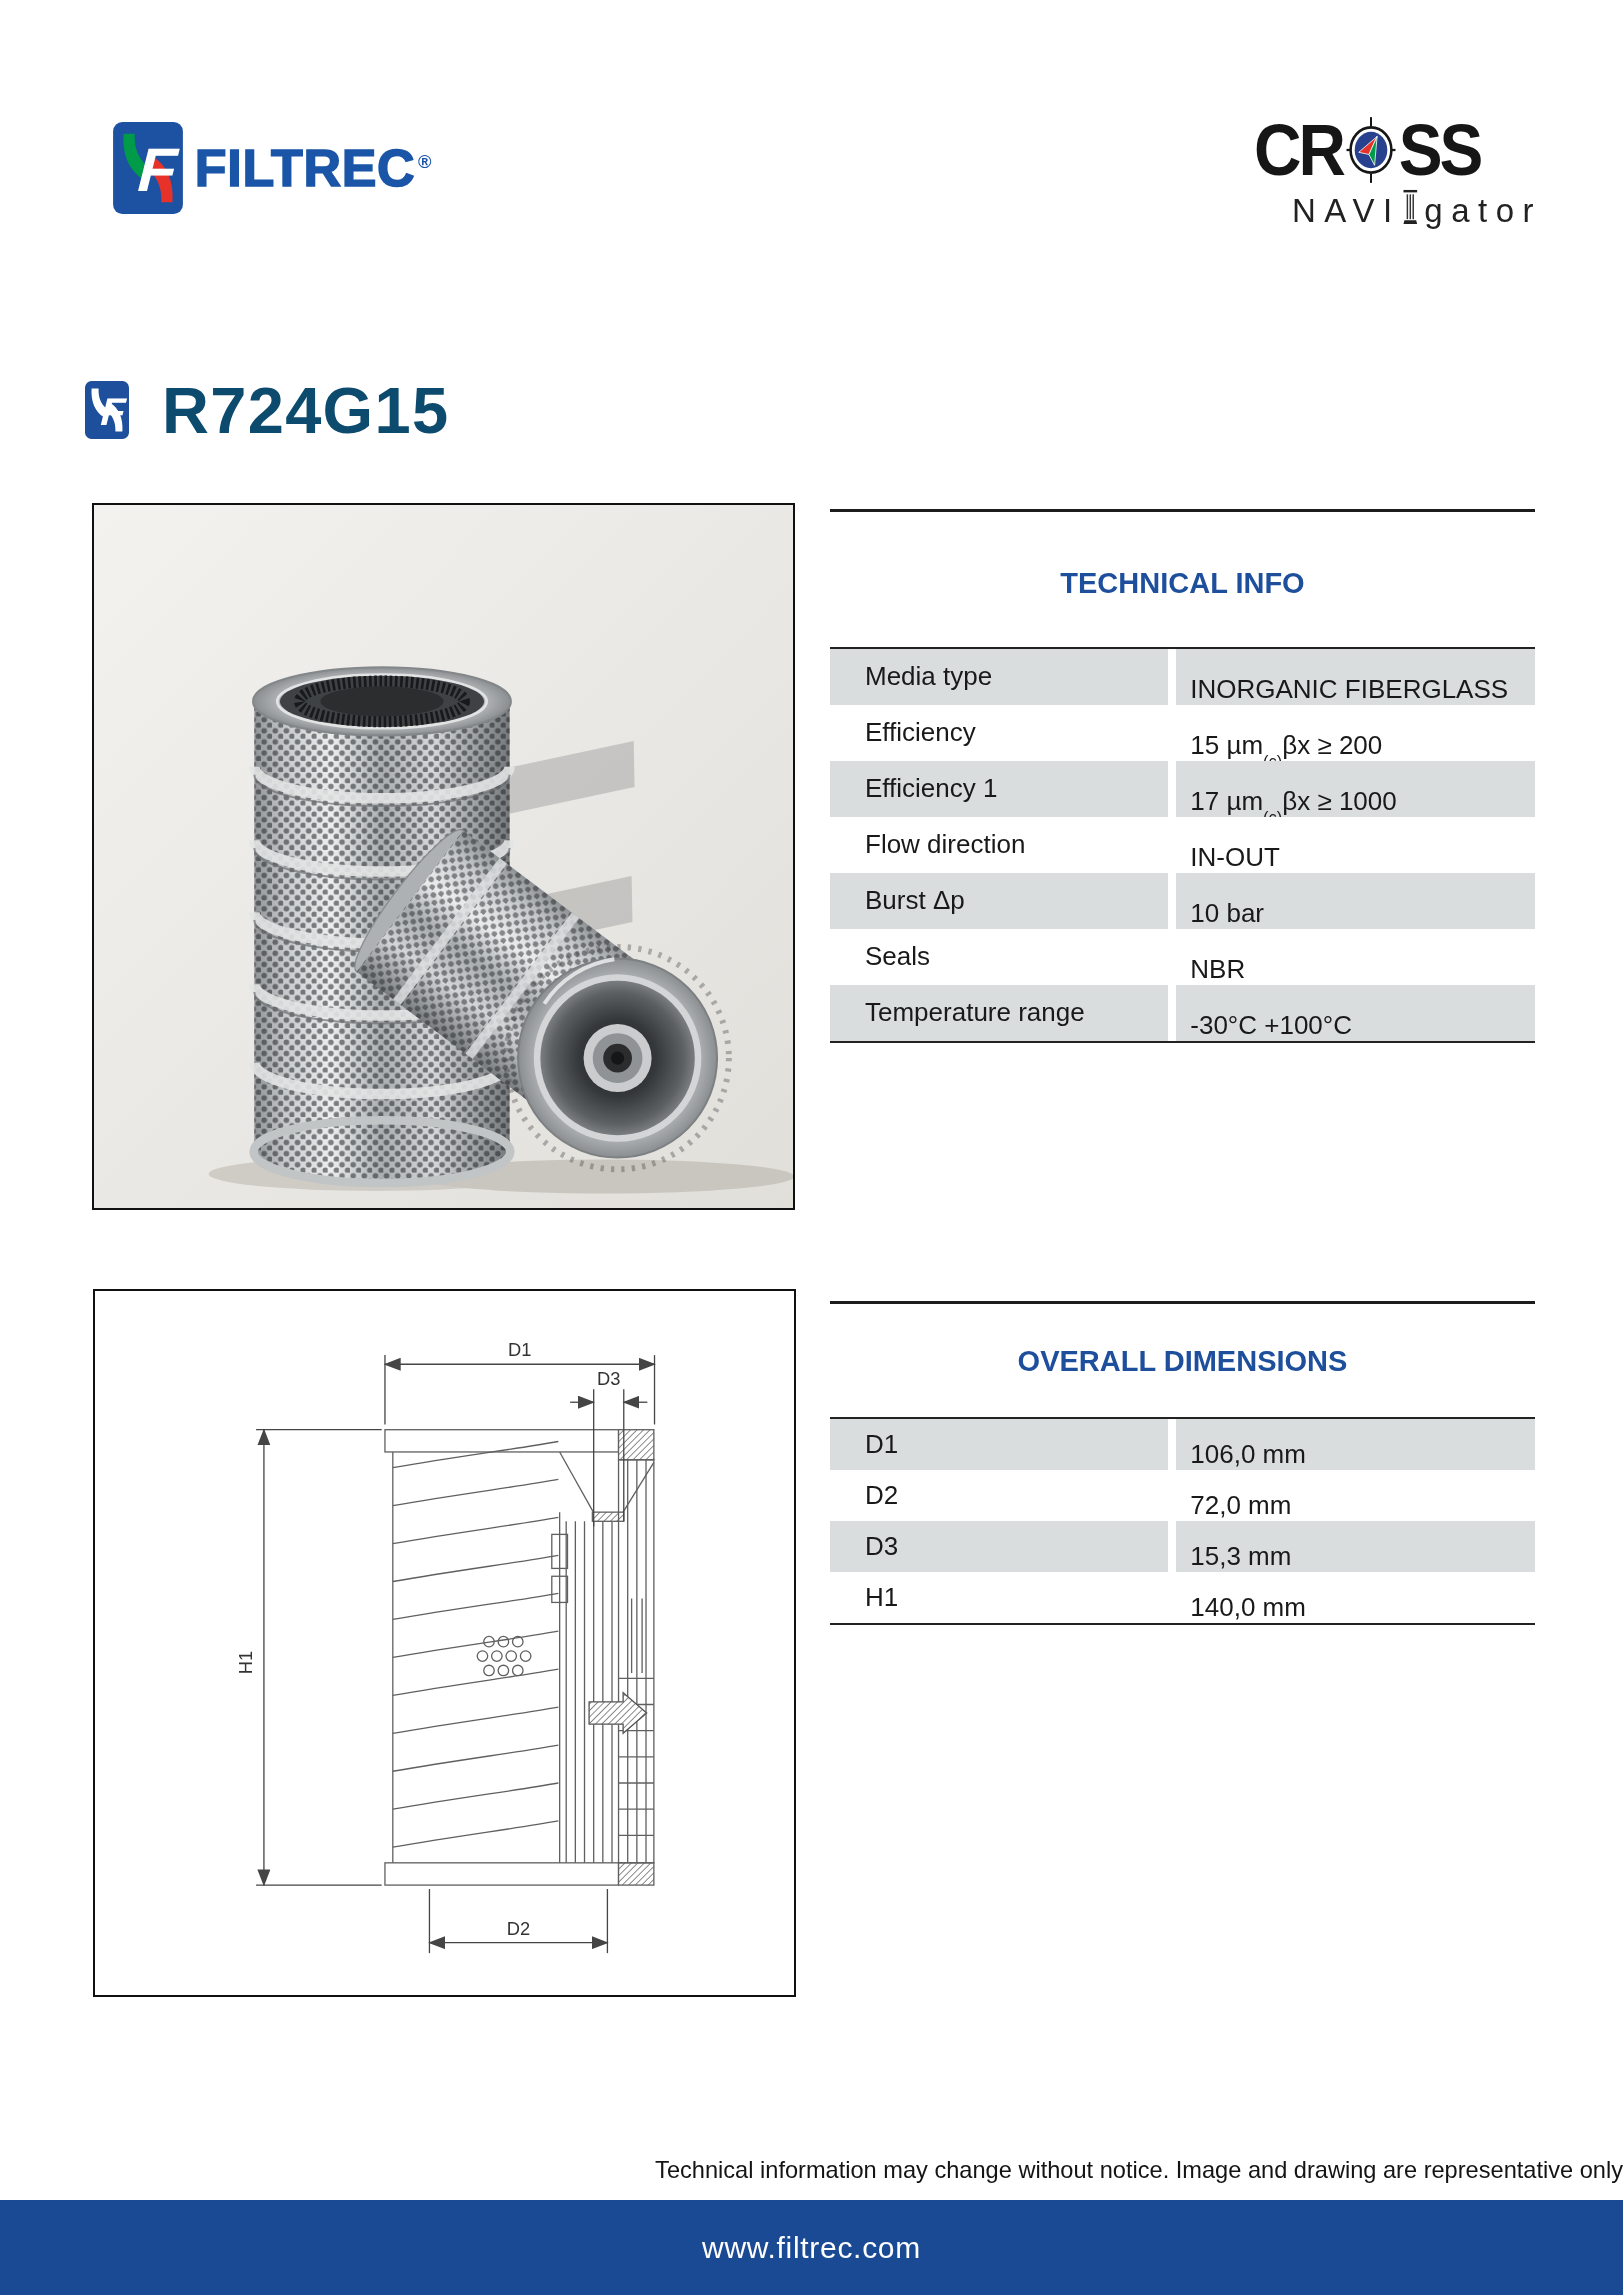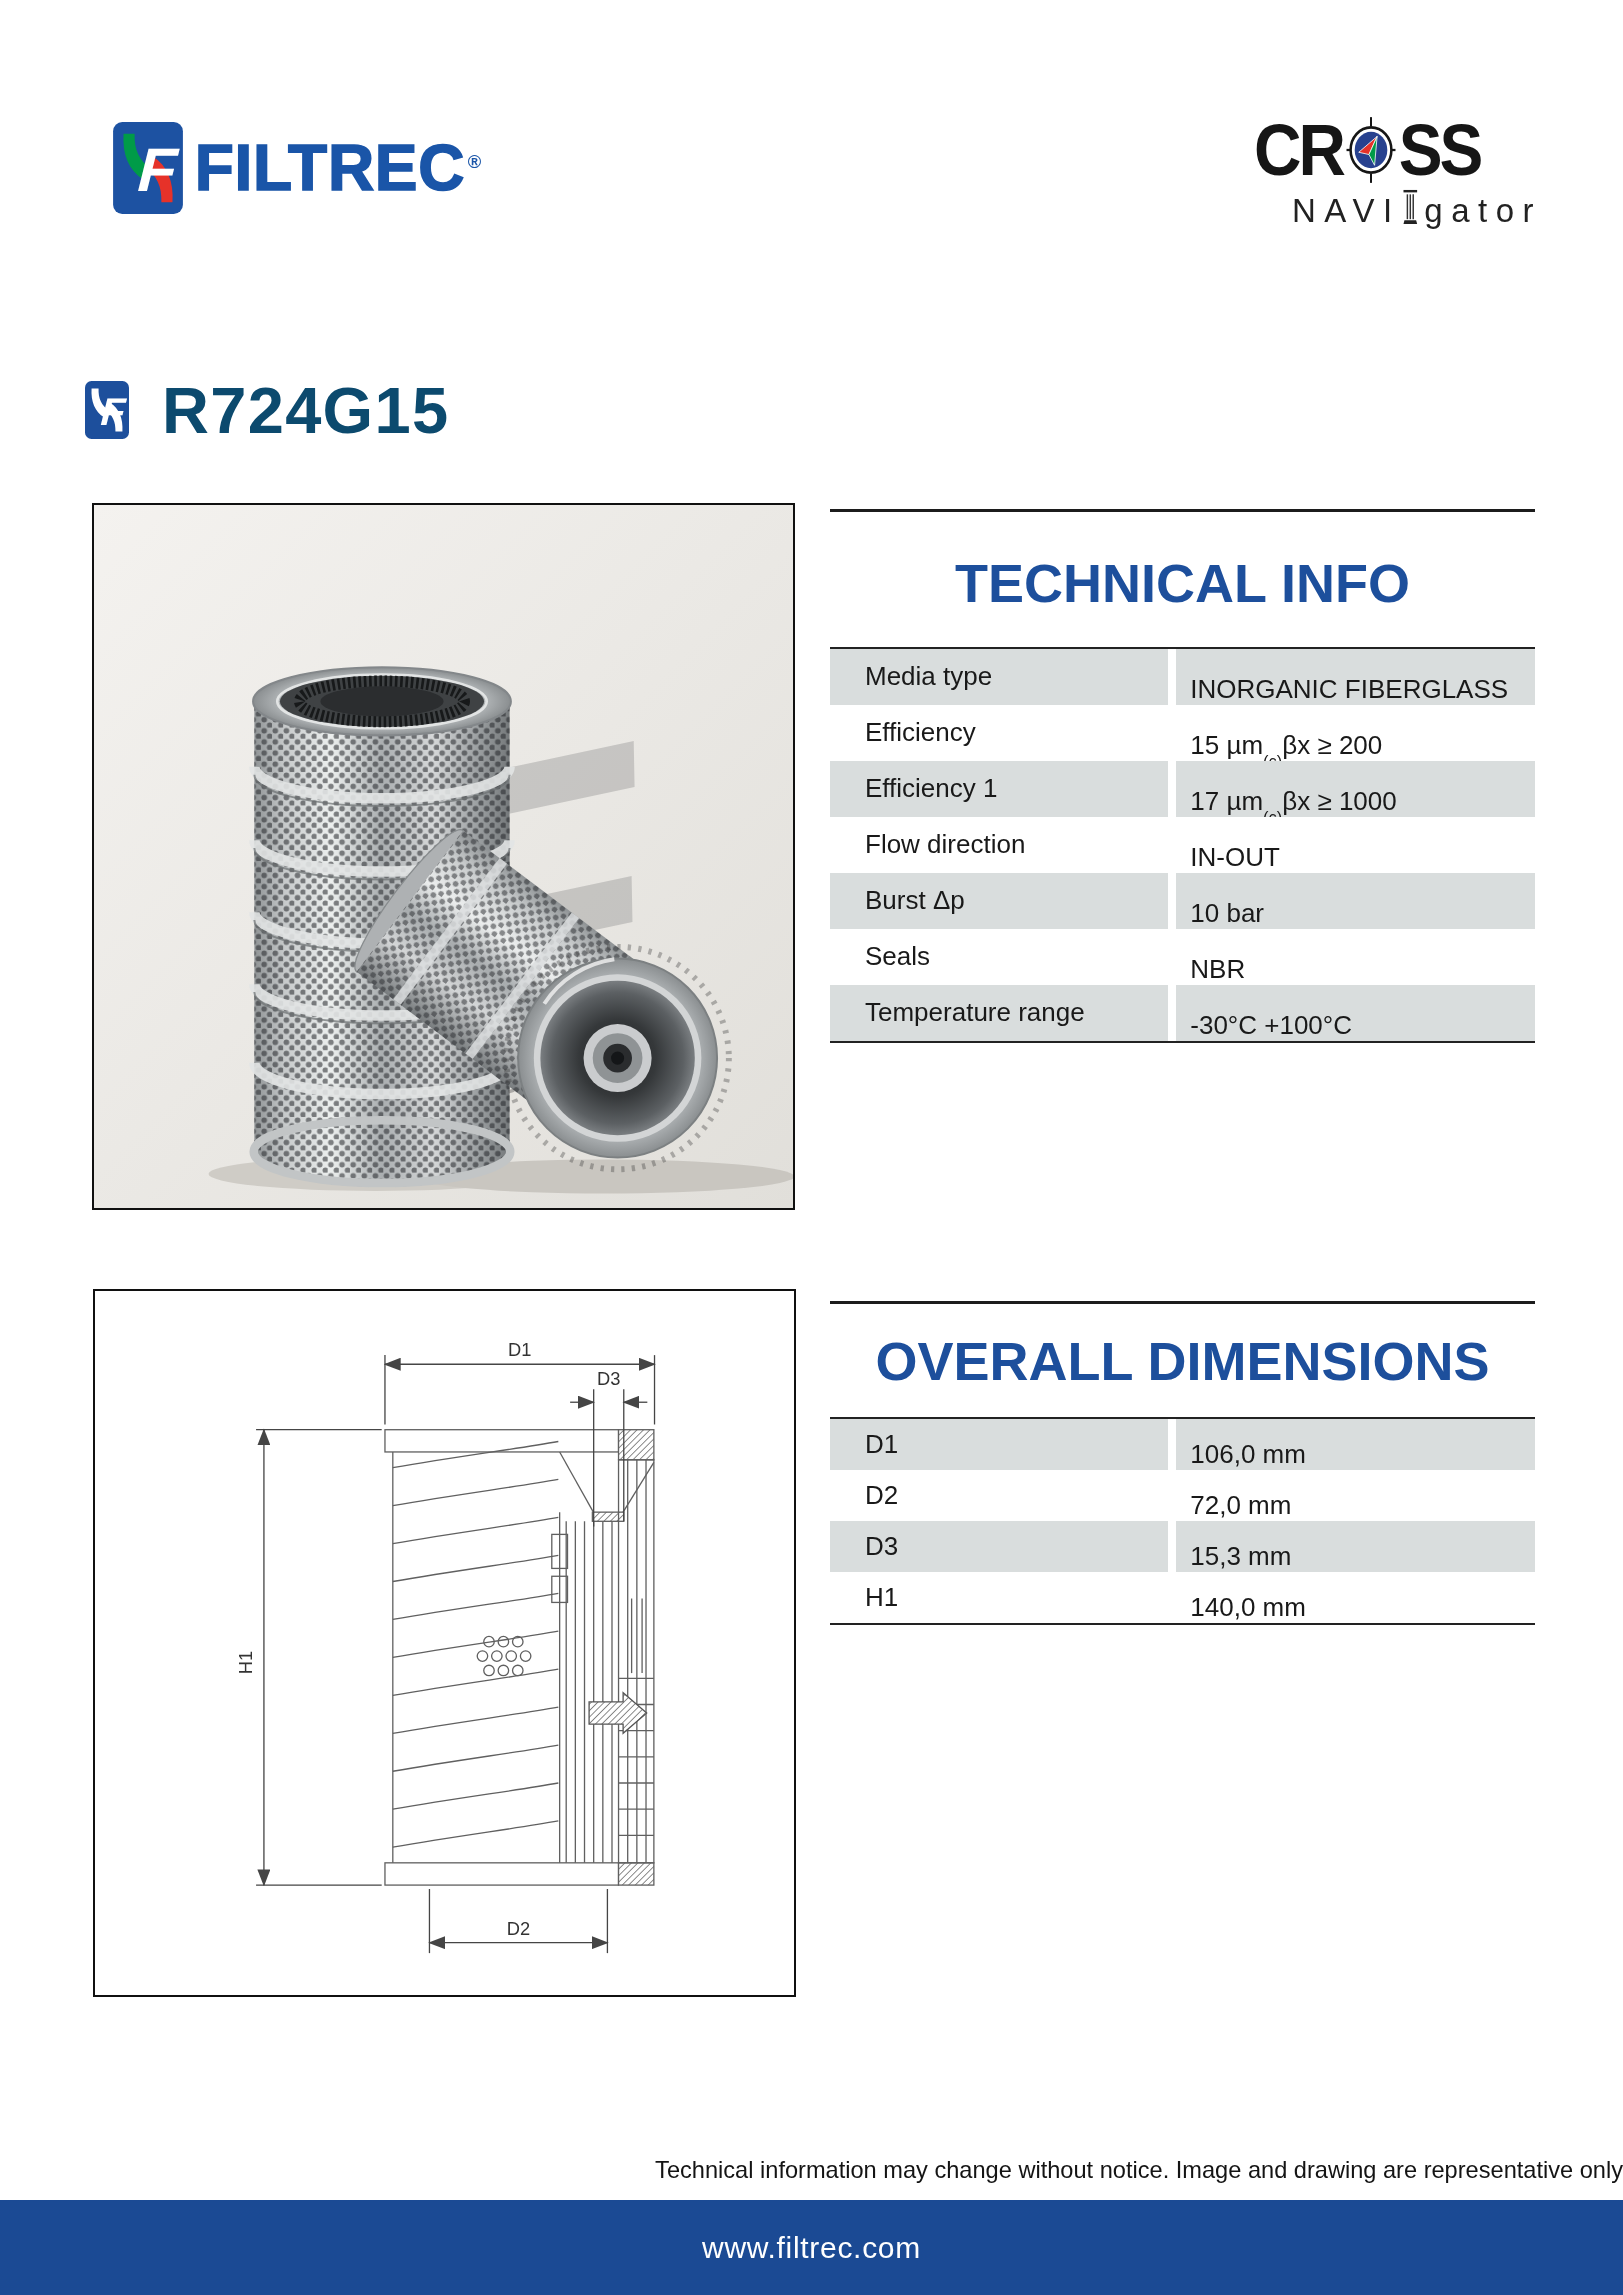--- a/index.html
+++ b/index.html
@@ -1,21 +1,21 @@
 <!DOCTYPE html>
 <html style="font-size:10.5px"><head>
 <meta charset="utf-8">
 <style>
   html,body{margin:0;padding:0;background:#888;}
   .page{position:relative;width:1623px;height:2295px;background:#ffffff;overflow:hidden;
         font-family:"Liberation Sans",sans-serif;color:#191919;}
 
   
   .logo-filtrec{position:absolute;left:113px;top:122px;display:flex;align-items:flex-start;}
-  .logo-filtrec .wordmark{font-size:64px;line-height:92px;font-weight:bold;color:#1a55a8;
+  .logo-filtrec .wordmark{font-size:52px;line-height:92px;font-weight:bold;color:#1a55a8;
         letter-spacing:0.7px;-webkit-text-stroke:1.6px #1a55a8;margin-left:11.8px;}
   .logo-filtrec .reg{font-size:18.3px;font-weight:bold;color:#1a55a8;margin-top:29px;margin-left:2.6px;}
 
   .logo-cross{position:absolute;left:1254px;top:116px;width:288px;}
   .cross-line1{display:flex;align-items:center;height:68px;font-size:73px;line-height:68px;
         font-weight:bold;color:#161616;letter-spacing:-3.3px;transform:scaleX(.9);transform-origin:left center;}
   .cross-line1 svg{margin:0 2px;}
   .cross-line2{display:flex;align-items:flex-end;margin:1.3px 0 0 38px;font-size:33px;line-height:34px;
         color:#222;letter-spacing:8.5px;}
   .cross-line2 svg{margin:0 6.5px -1.3px 2.6px;}
@@ -30,21 +30,21 @@
         border:2px solid #101010;box-sizing:border-box;background:#eceae6;}
   .drawing-box{position:absolute;left:93px;top:1289px;width:703px;height:708px;
         border:2px solid #101010;box-sizing:border-box;background:#ffffff;}
   .photo-box svg,.drawing-box svg{display:block;}
 
   
   .panel{position:absolute;left:830px;width:705px;}
   .panel-tech{top:509px;}
   .panel-dims{top:1301px;}
   .rule-top{height:2.6px;background:#1c1c1c;}
-  .panel h2{margin:0;text-align:center;font-size:54px;line-height:41px;font-weight:bold;
+  .panel h2{margin:0;text-align:center;font-size:29px;line-height:41px;font-weight:bold;
         color:#1d4f9c;letter-spacing:0;}
   .panel-tech h2{margin-top:51px;}
   .panel-dims h2{margin-top:37px;}
   .spec-table{border-top:2px solid #222;border-bottom:2px solid #222;}
   .panel-tech .spec-table{margin-top:43px;}
   .panel-dims .spec-table{margin-top:35px;}
   .trow{display:flex;gap:7.9px;}
   .panel-tech .trow{height:56px;}
   .panel-dims .trow{height:51px;}
   .cell{display:flex;align-items:center;background:#ffffff;font-size:26px;color:#191919;box-sizing:border-box;}

